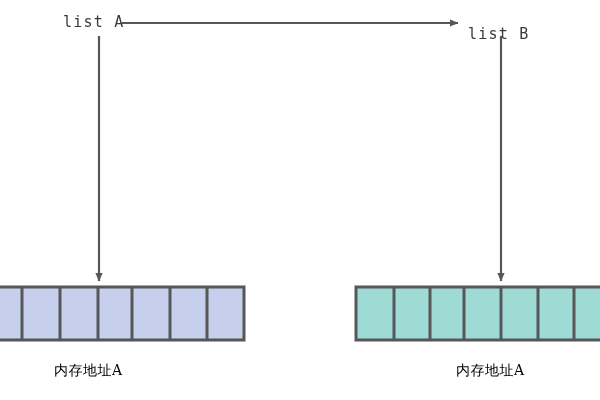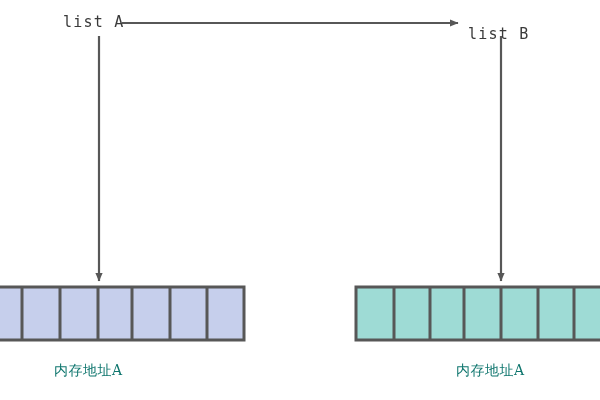--- a/index.html
+++ b/index.html
@@ -34,21 +34,21 @@
     letter-spacing: 1.2px;
     white-space: nowrap;
     line-height: 1;
   }
   #label-list-a { left: 63px; top: 15px; }
   #label-list-b { left: 468px; top: 15px; margin-top: 12px; }
   .addr-label {
     position: absolute;
     font-family: "DejaVu Serif", serif;
     font-size: 14px;
-    color: #0f766e;
+    color: #000000;
     white-space: nowrap;
     line-height: 1;
     letter-spacing: 0.5px;
   }
   #label-addr-a { left: 54px; top: 363px; }
   #label-addr-b { left: 456px; top: 363px; }
 </style>
 </head>
 <body>
 

